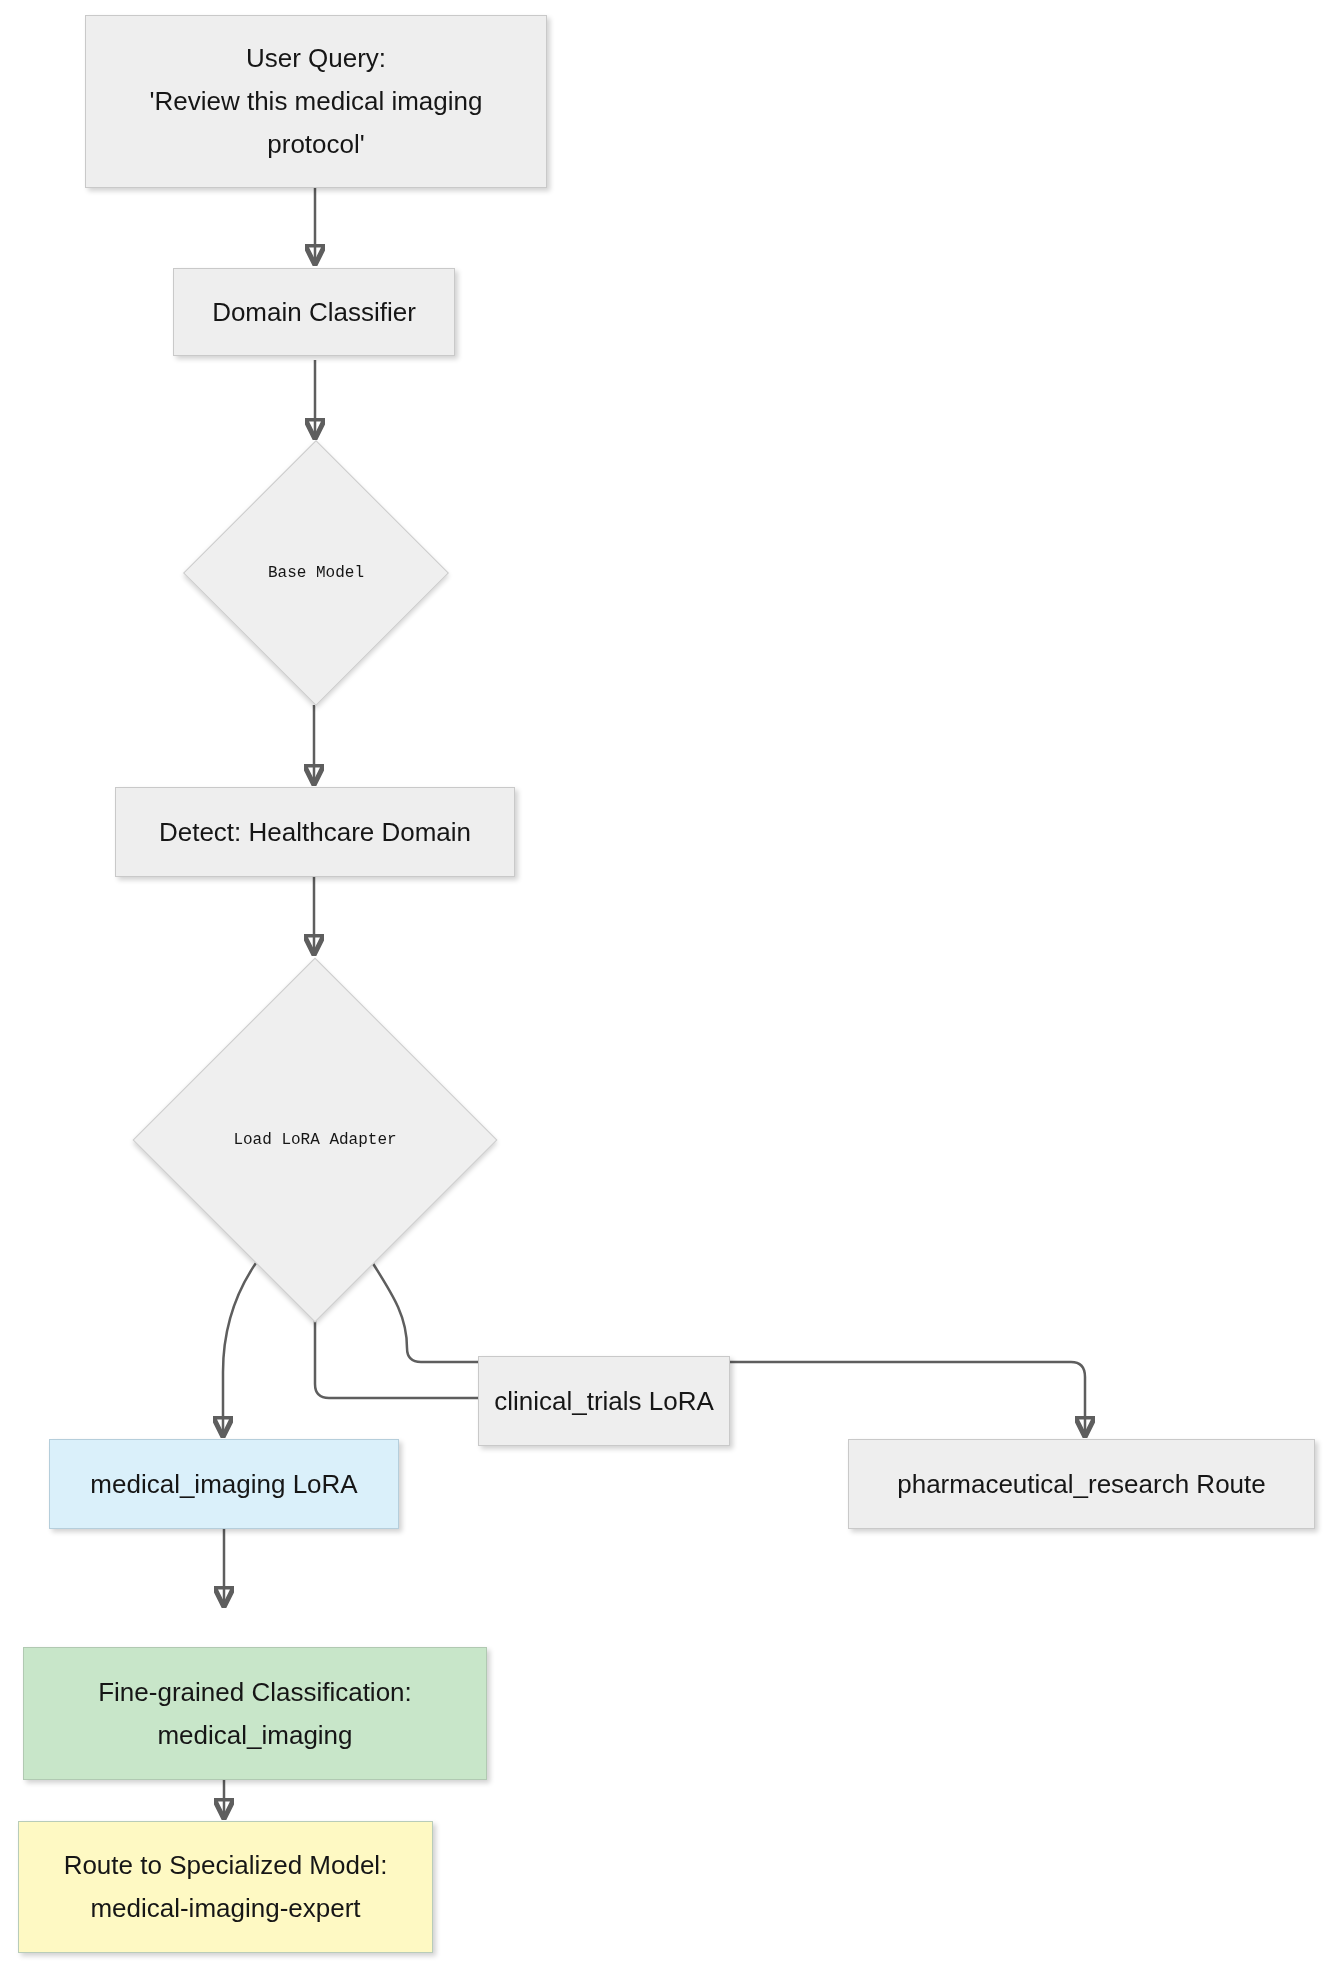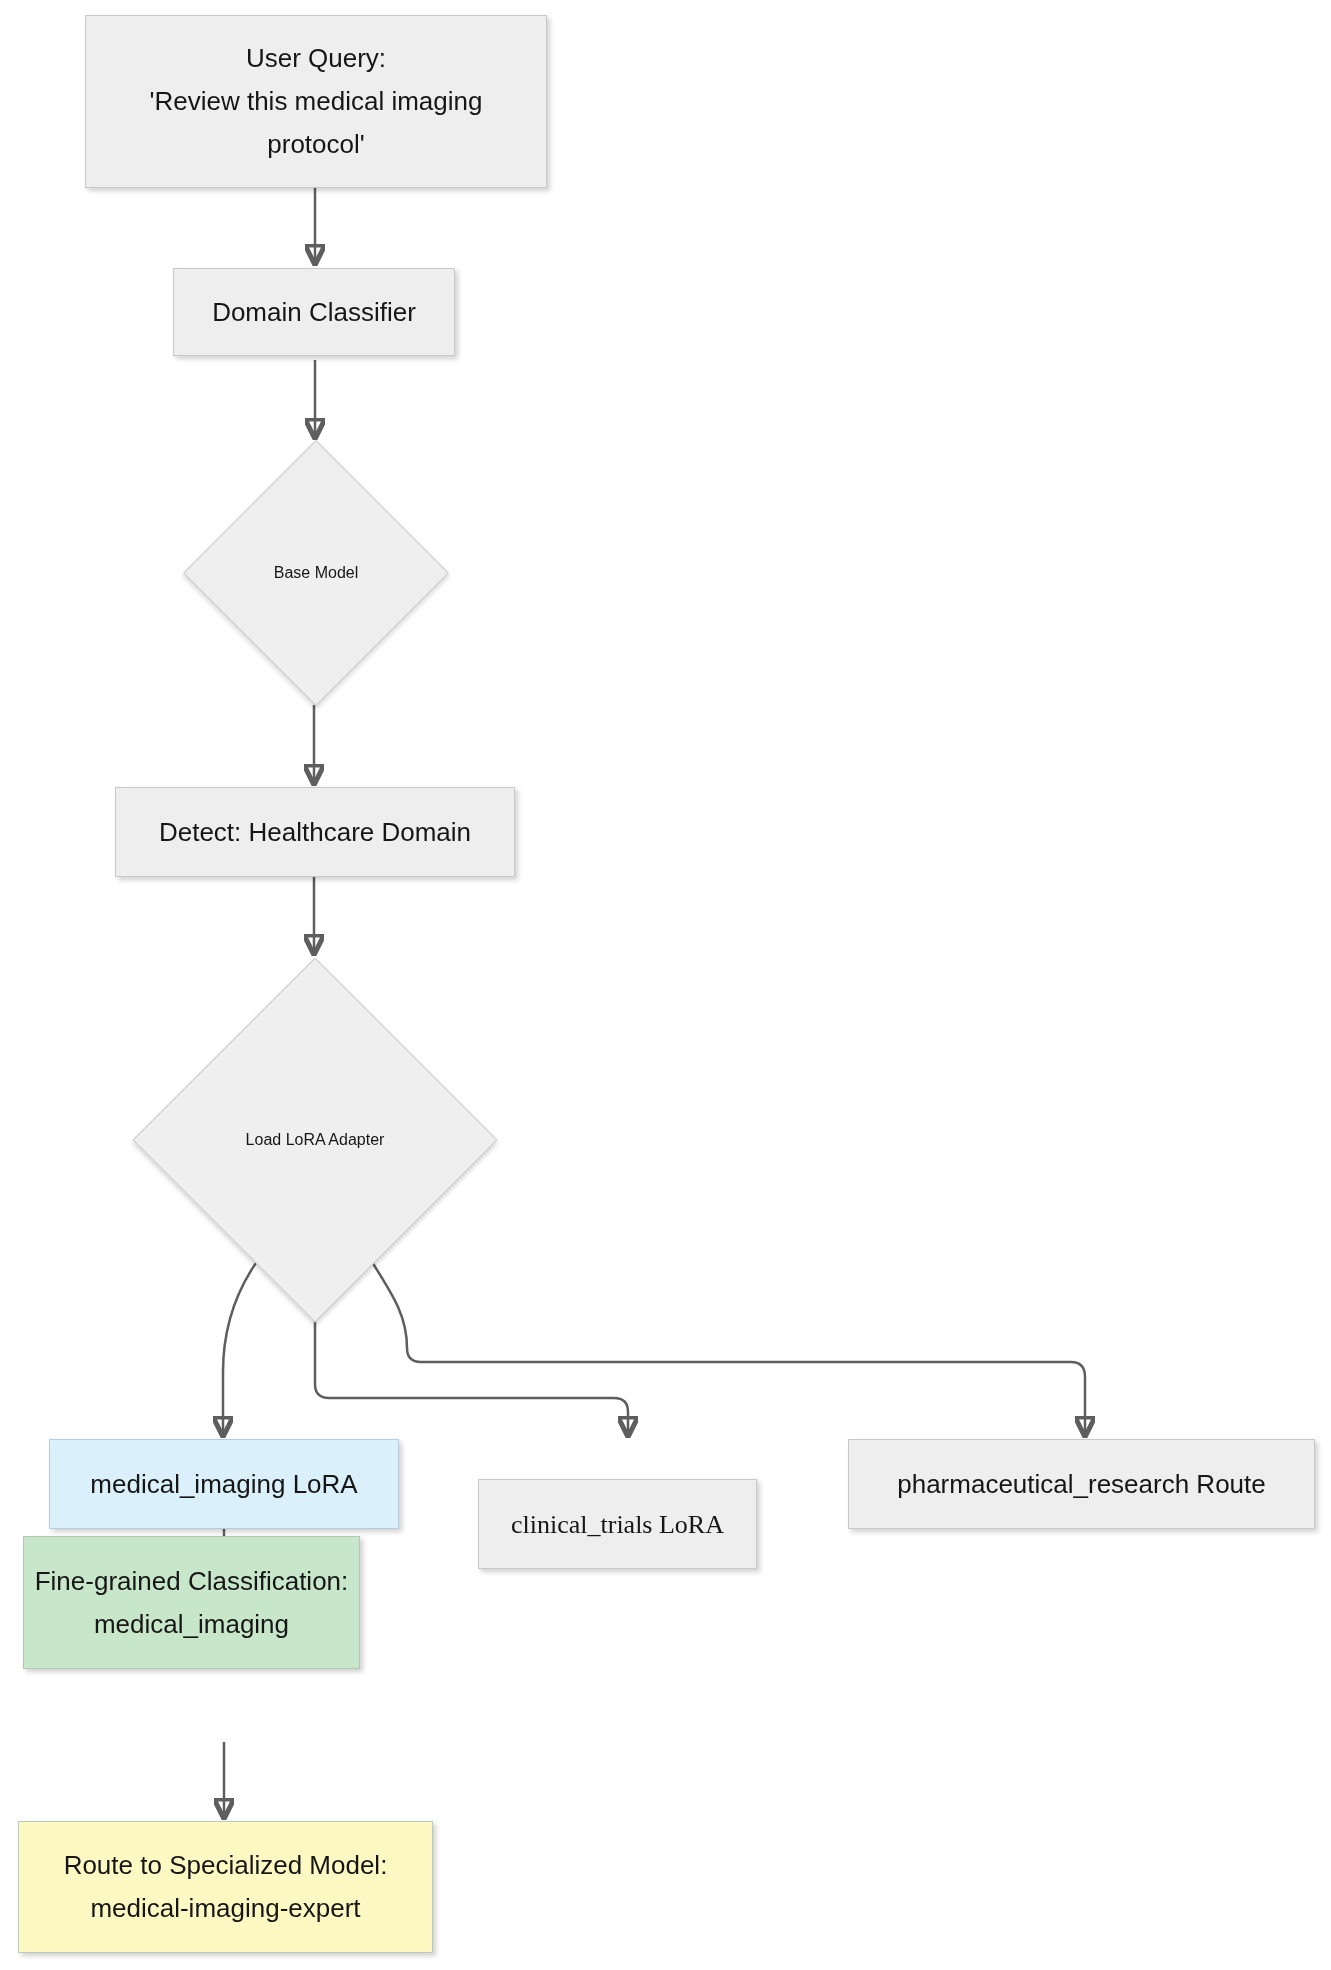--- a/index.html
+++ b/index.html
@@ -35,32 +35,33 @@
     position:absolute;inset:0;
     background:#efefef;
     border:1px solid #cccccc;
     transform:rotate(45deg);
     box-shadow:2px 2px 5px rgba(0,0,0,0.18);
   }
   .diamond .label{
     position:absolute;inset:0;
     display:flex;align-items:center;justify-content:center;
     white-space:nowrap;
+    font-family:Liberation Mono, monospace;
   }
 
   
   #n-user-query{left:85px;top:15px;width:462px;height:173px;}
   #n-domain-classifier{left:173px;top:268px;width:282px;height:88px;}
   #n-base-model{left:222px;top:479px;width:188px;height:188px;}
   #n-detect{left:115px;top:787px;width:400px;height:90px;}
   #n-load-lora{left:186px;top:1011px;width:258px;height:258px;}
   #n-medical-imaging{left:49px;top:1439px;width:350px;height:90px;}
-  #n-clinical-trials{left:478px;top:1479px;width:279px;height:90px;font-family:Liberation Serif, serif;}
+  #n-clinical-trials{left:478px;top:1356px;width:252px;height:90px;}
   #n-pharma-research{left:848px;top:1439px;width:467px;height:90px;}
-  #n-fine-grained{left:23px;top:1536px;width:337px;height:133px;}
+  #n-fine-grained{left:23px;top:1647px;width:464px;height:133px;}
   #n-route{left:18px;top:1821px;width:415px;height:132px;}
 </style>
 </head>
 <body>
 
 <div class="canvas">
 
   <svg class="edges" viewBox="0 0 1331 1970" xmlns="http://www.w3.org/2000/svg">
     <defs>
       <marker id="arrow" viewBox="0 0 10 10" refX="9" refY="5" markerWidth="9" markerHeight="8" orient="auto-start-reverse">

